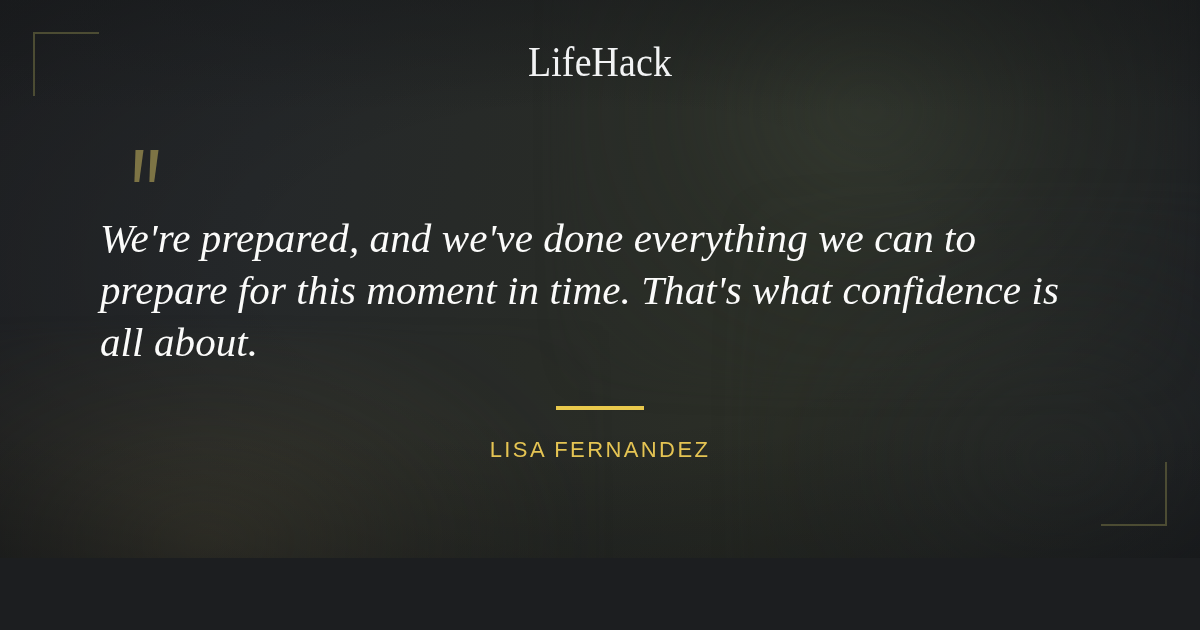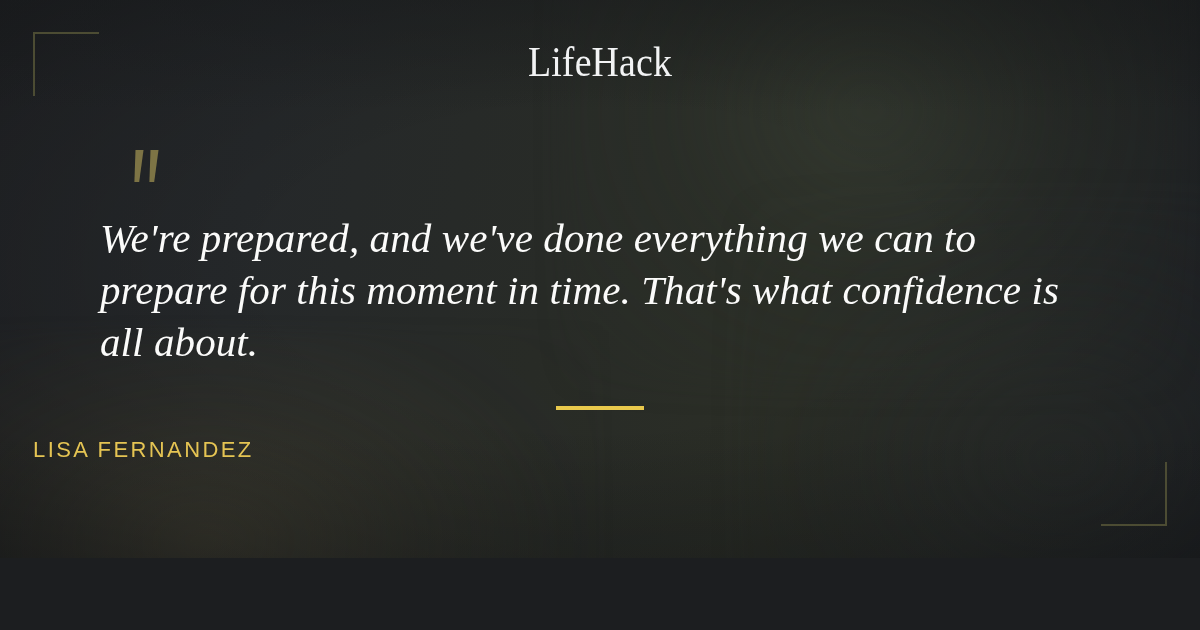--- a/index.html
+++ b/index.html
@@ -145,28 +145,27 @@
     width: 88px;
     height: 4px;
     background: #e9c94c;
   }
 
   
   .author {
     position: absolute;
     left: 0; right: 0;
     top: 437px;
-    text-align: left;
+    text-align: center;
     font-family: "Liberation Sans", sans-serif;
     font-size: 22px;
     line-height: 26px;
     letter-spacing: 2.4px;
     color: #e5c453;
     text-transform: uppercase;
-    margin-left: 33px;
   }
 </style>
 </head>
 <body>
 
 <div id="card">
 
   <div class="bg-base"></div>
   <div class="bg-glow-b"></div>
   <div class="bg-glow-c"></div>

